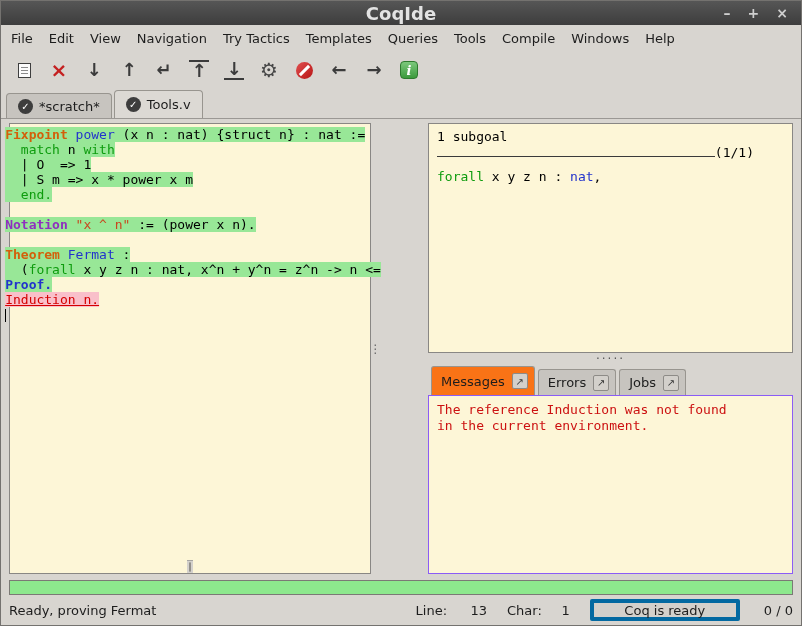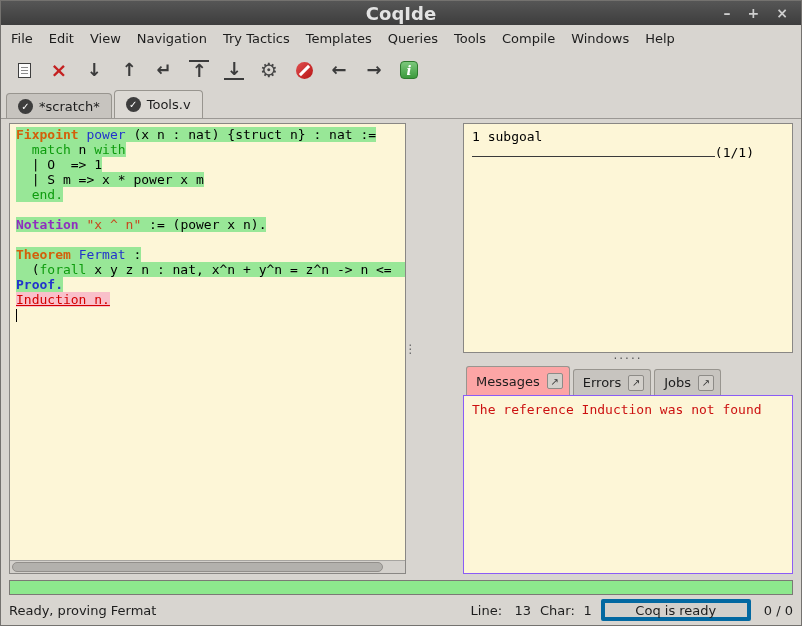--- a/index.html
+++ b/index.html
@@ -45,22 +45,22 @@
             border-bottom:1px solid #9b9894; }
   .tab { display:flex; align-items:center; gap:6px; height:25px; padding:0 11px;
          border:1px solid #98958f; border-bottom:none; border-radius:4px 4px 0 0;
          background:#c7c4bf; font-size:13px; color:#1d1d1d; }
   .tab.active { background:#dcd9d4; height:28px; }
   .tab-check { width:15px; height:15px; border-radius:50%; background:#3d3d3d; color:#fff;
                font-size:10px; display:flex; align-items:center; justify-content:center; flex:0 0 auto; }
 
   
   .main { flex:1; min-height:0; display:flex; padding:4px 8px 6px; }
-  .editor-pane { width:397px; flex:0 0 auto; border:1px solid #898784; background:var(--editor-bg,#fdf6d7);
-                 display:flex; flex-direction:column; }
+  .editor-pane { width:362px; flex:0 0 auto; border:1px solid #898784; background:var(--editor-bg,#fdf6d7);
+                 display:flex; flex-direction:column;align-items:center; }
   .code-area { flex:1; min-height:0; overflow:hidden; padding:3px 0 0 6px;
                font-family:"DejaVu Sans Mono", monospace; font-size:13px; line-height:15px; white-space:pre; }
   .code-line { min-height:15px; }
   .line-bg { display:inline-block; }
   .line-bg.processed { background:var(--processed-bg,#98e797); }
   .line-bg.error { background:var(--error-bg,#f9c0ca); }
   .line-bg.fill { display:block; }
   .tok-plain  { color:#000; }
   .tok-kw1    { color:#d35f0a; font-weight:bold; }
   .tok-kw2    { color:#8f2fbf; font-weight:bold; }
@@ -86,31 +86,31 @@
   .goal-lines { margin-top:8px; }
 
   .hsplit { height:11px; flex:0 0 auto; display:flex; align-items:center; justify-content:center;
             color:#555; font-size:12px; letter-spacing:2px; }
 
   .messages-pane { flex:1; min-height:0; display:flex; flex-direction:column; }
   .msg-tabs { height:31px; flex:0 0 auto; display:flex; align-items:flex-end; gap:3px; padding-left:3px; }
   .msg-tab { display:flex; align-items:center; gap:7px; padding:3px 6px 3px 9px; height:26px;
              border:1px solid #98958f; border-bottom:none; border-radius:3px 3px 0 0;
              background:#c7c4bf; font-size:13px; color:#1d1d1d; }
-  .msg-tab.active { background:#fca5a5; height:29px; }
+  .msg-tab.active { background:#f97316; height:29px; }
   .detach-btn { width:16px; height:16px; border:1px solid #8d8b87; background:#d3d0cb; border-radius:2px;
                 font-size:10px; display:flex; align-items:center; justify-content:center; color:#333; }
   .msg-body { flex:1; min-height:0; border:1px solid #8b5cf6; background:var(--editor-bg,#fdf6d7);
               padding:6px 8px; font-family:"DejaVu Sans Mono", monospace; font-size:13px; line-height:16px; }
   .msg-line { color:#cc1111; white-space:pre; }
 
   
   .progress { height:15px; flex:0 0 auto; margin:0 8px; background:var(--progress-green,#8de88d);
               border:1px solid #7b7975; }
-  .statusbar { height:30px; flex:0 0 auto; display:flex; align-items:center; padding:0 8px; gap:3px;
+  .statusbar { height:30px; flex:0 0 auto; display:flex; align-items:center; padding:0 8px; gap:14px;
                font-size:13px; color:#1d1d1d; }
   .spacer { flex:1; }
   .num { min-width:26px; text-align:right; margin-right:6px; }
   .num.small { min-width:14px; }
   .coq-state { width:150px; height:22px; border:4px solid #0369a1; background:#d3d0cb;
                border-radius:2px; display:flex; align-items:center; justify-content:center; }
   .jobs { padding-left:10px; }
 </style>
 </head>
 <body>
@@ -205,20 +205,21 @@
 
     <div class="right-col">
 
       <div class="goals-pane">
         <div class="goal-header">1 subgoal</div>
         <div class="goal-sep">
           <div class="sep-line"></div>
           <span class="goal-counter">(1/1)</span>
         </div>
         <div class="goal-lines">
+            <div class="code-line"><span class="tok-kwgreen">forall</span><span class="tok-plain"> x y z n : </span><span class="tok-ident">nat</span><span class="tok-plain">,</span></div>
           </div>
       </div>
 
       <div class="hsplit">
         <span>·····</span>
       </div>
 
       <div class="messages-pane">
         <div class="msg-tabs">
             <div class="msg-tab active">
@@ -235,20 +236,21 @@
             </div>
             <div class="msg-tab">
               <span class="msg-tab-label">Jobs</span>
               <span class="detach-btn">
                 <span>↗</span>
               </span>
             </div>
           </div>
         <div class="msg-body">
             <div class="msg-line">The reference Induction was not found</div>
+            <div class="msg-line">in the current environment.</div>
           </div>
       </div>
 
     </div>
   </div>
 
   <div class="progress"></div>
 
   <div class="statusbar">
     <span class="status-left">Ready, proving Fermat</span>

